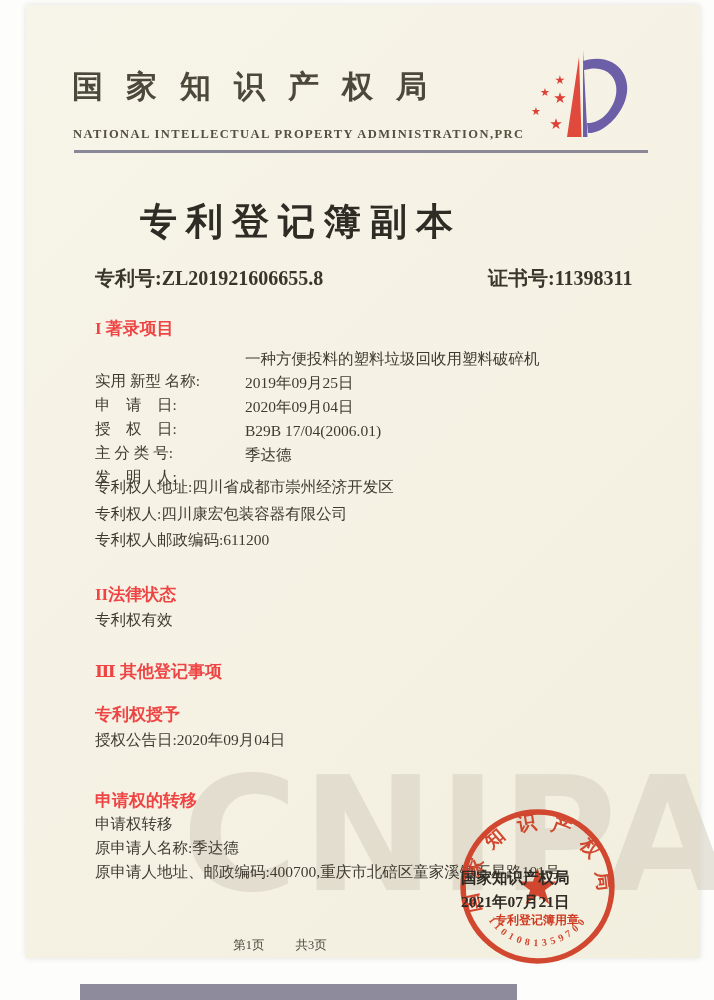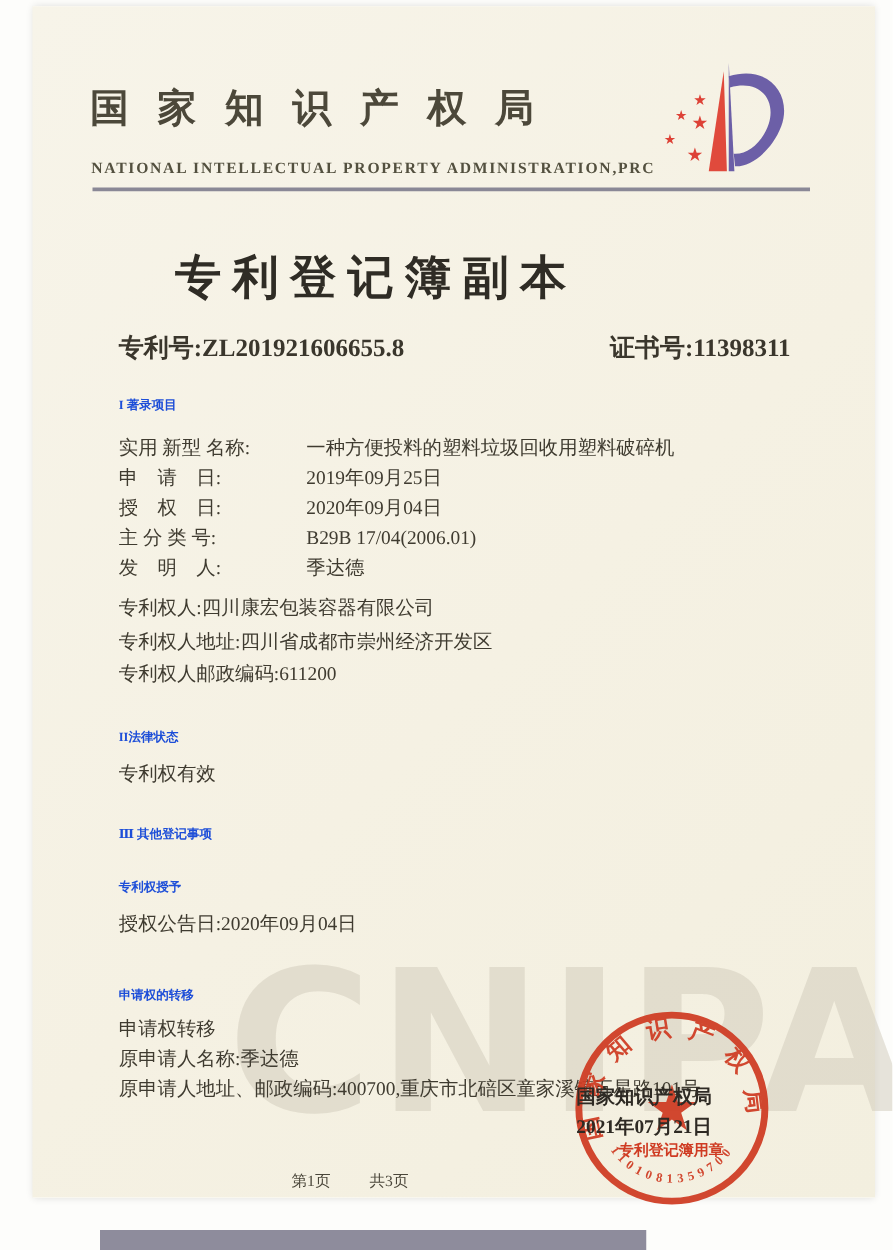--- a/index.html
+++ b/index.html
@@ -15,24 +15,24 @@
   .agency-cn{left:72px;top:66px;font-size:31px;font-weight:bold;letter-spacing:23px;color:#4c483a;white-space:nowrap;}
   .agency-en{left:73px;top:127px;font-size:12.5px;font-weight:bold;letter-spacing:1.4px;color:#53503f;white-space:nowrap;}
   .header-rule{left:74px;top:150px;width:574px;height:2.5px;background:#8a8896;}
 
   .doc-title{left:0;top:197px;width:602px;text-align:center;font-size:37px;font-weight:bold;
              letter-spacing:9px;color:#2f2c25;}
 
   .num-row{left:95px;top:265px;width:560px;font-size:20px;font-weight:bold;color:#3a362c;}
   .cert-no{position:absolute;left:393px;top:0;}
 
-  .sec-head{font-size:10px;font-weight:bold;color:#1d4ed8;}
+  .sec-head{font-size:17px;font-weight:bold;color:#ef4444;}
   .fields{left:95px;top:347px;font-size:15.5px;}
   .frow{display:flex;height:24px;line-height:24px;white-space:nowrap;}
-  .flabel{width:142px;color:#3f3b30;}
+  .flabel{width:142px;color:#3f3b30;margin-top:22px;}
   .fvalue{margin-left:8px;color:#3f3b30;}
 
   .lines{font-size:15.5px;line-height:26.5px;color:#3f3b30;white-space:nowrap;}
 
   .footer{left:0;top:937px;width:560px;text-align:center;font-size:12.5px;color:#4a463a;}
   .footer span{margin:0 14px;}
 
   .watermark{left:182px;top:756px;font-family:"DejaVu Sans","Liberation Sans",sans-serif;
              font-size:158px;font-weight:bold;letter-spacing:4px;color:rgba(208,202,186,0.5);
              z-index:1;line-height:1;}
@@ -96,22 +96,22 @@
       <span class="flabel">主 分 类 号:</span>
       <span class="fvalue">B29B 17/04(2006.01)</span>
     </div>
     <div class="frow">
       <span class="flabel">发　明　人:</span>
       <span class="fvalue">季达德</span>
     </div>
   </div>
 
   <div class="abs lines content" style="left:95px;top:474px;">
+    <div>专利权人地址:四川省成都市崇州经济开发区</div>
     <div>专利权人:四川康宏包装容器有限公司</div>
-    <div>专利权人地址:四川省成都市崇州经济开发区</div>
     <div>专利权人邮政编码:611200</div>
   </div>
 
   <div class="abs sec-head content" style="left:95px;top:583px;">II法律状态</div>
   <div class="abs lines content" style="left:95px;top:607px;">专利权有效</div>
 
   <div class="abs sec-head content" style="left:95px;top:660px;">Ⅲ 其他登记事项</div>
   <div class="abs sec-head content" style="left:95px;top:703px;">专利权授予</div>
   <div class="abs lines content" style="left:95px;top:727px;">授权公告日:2020年09月04日</div>
 

